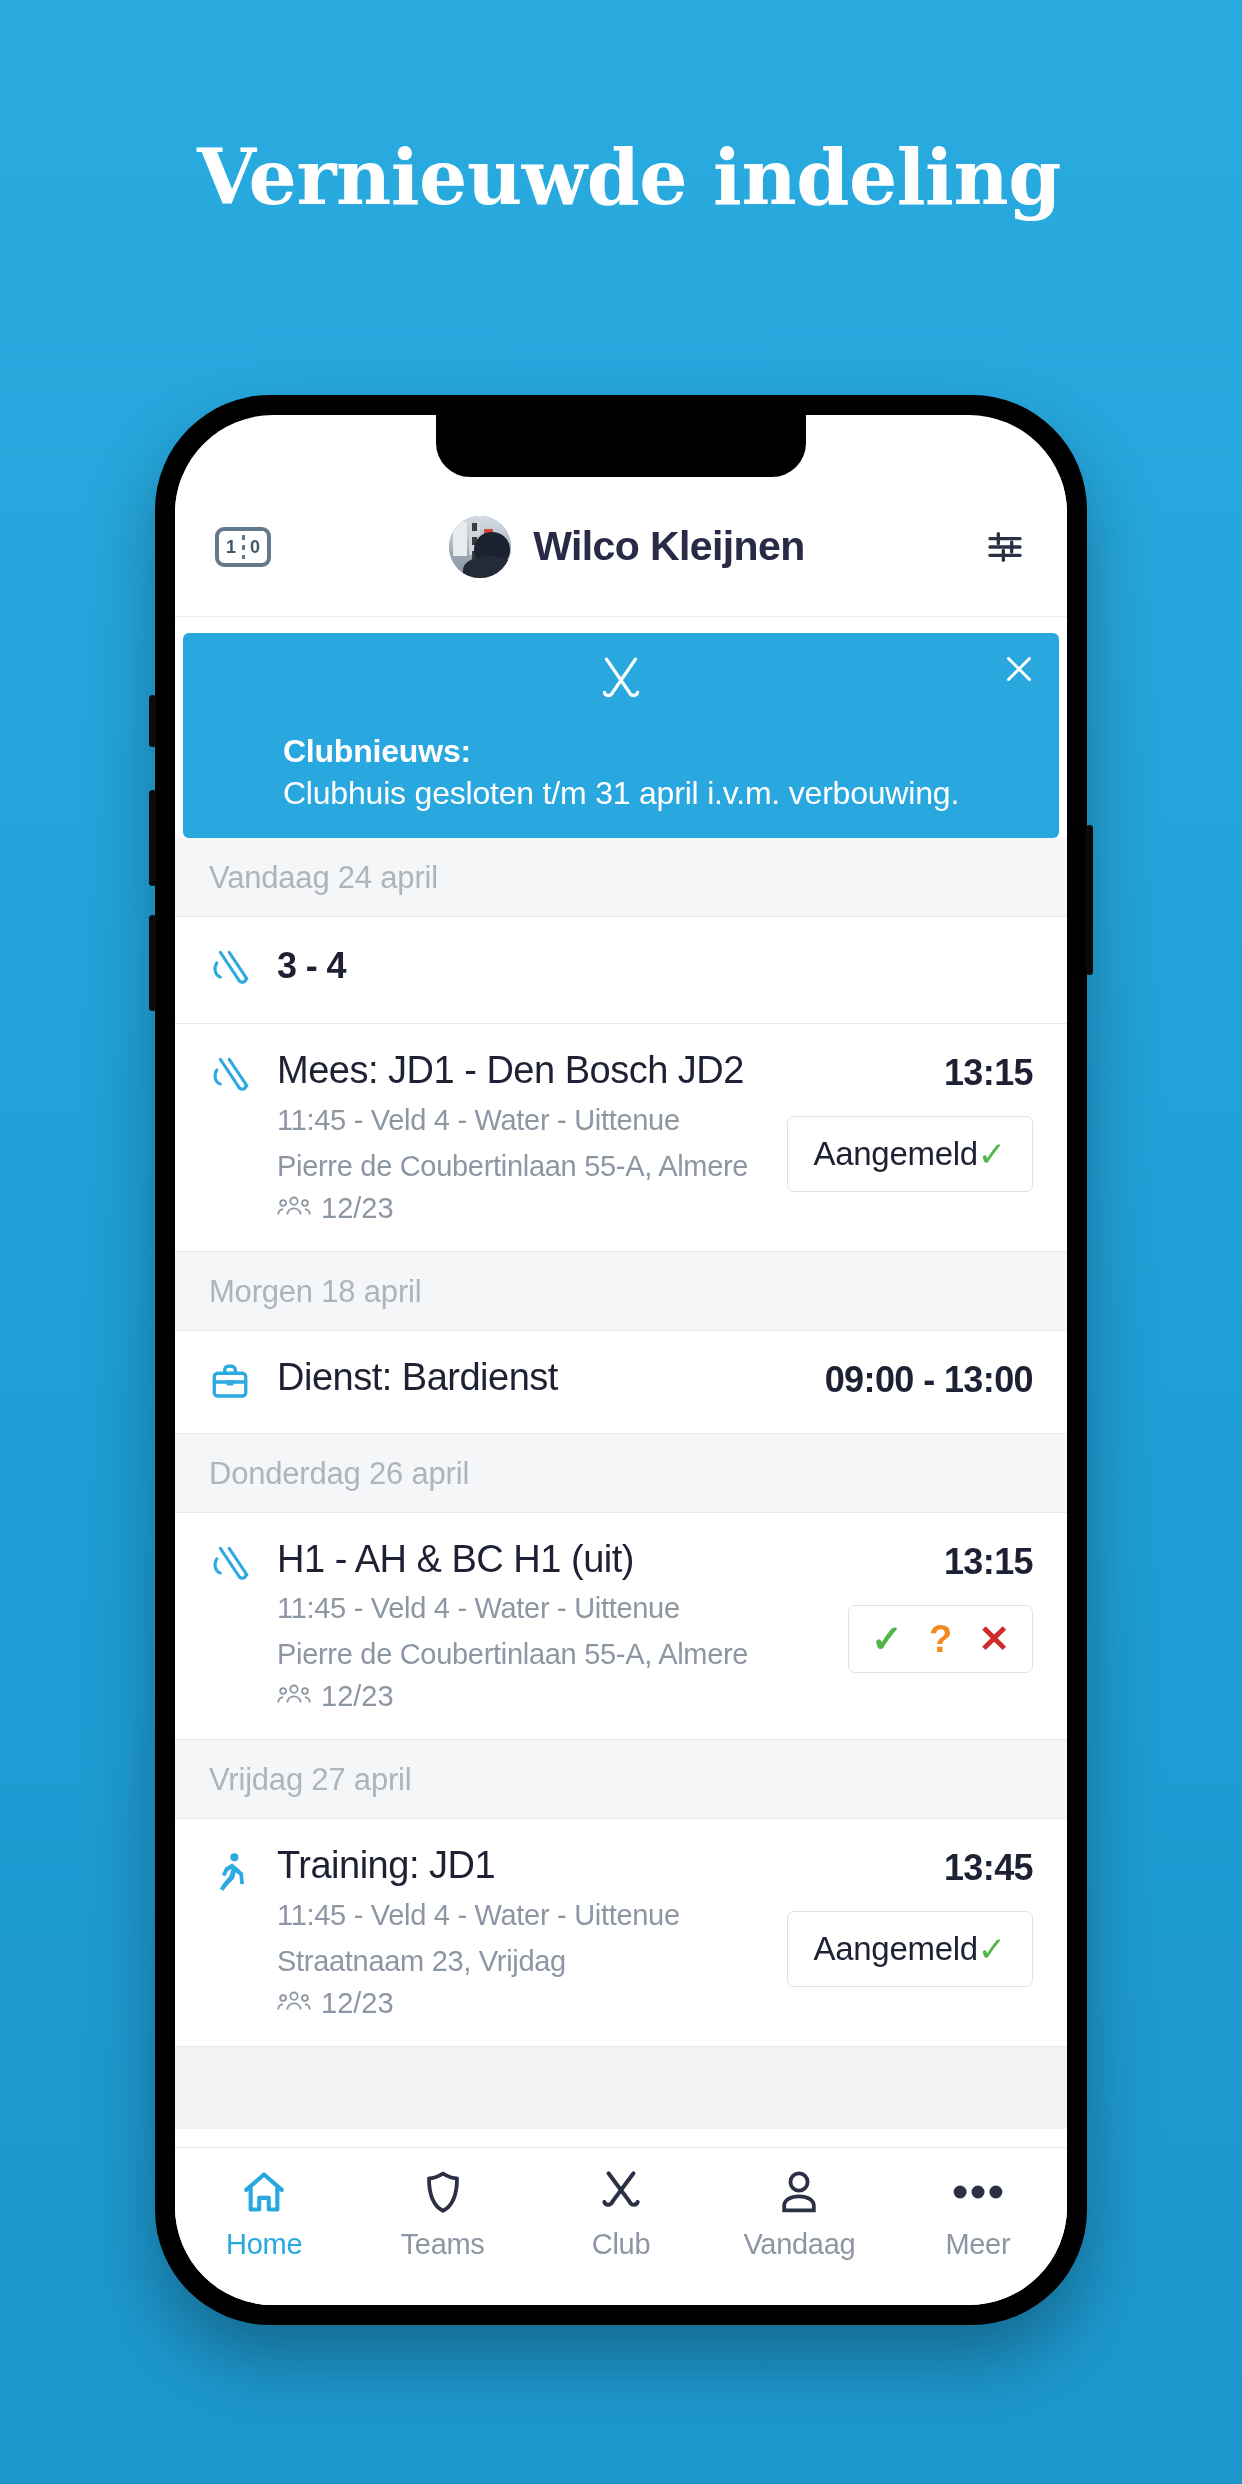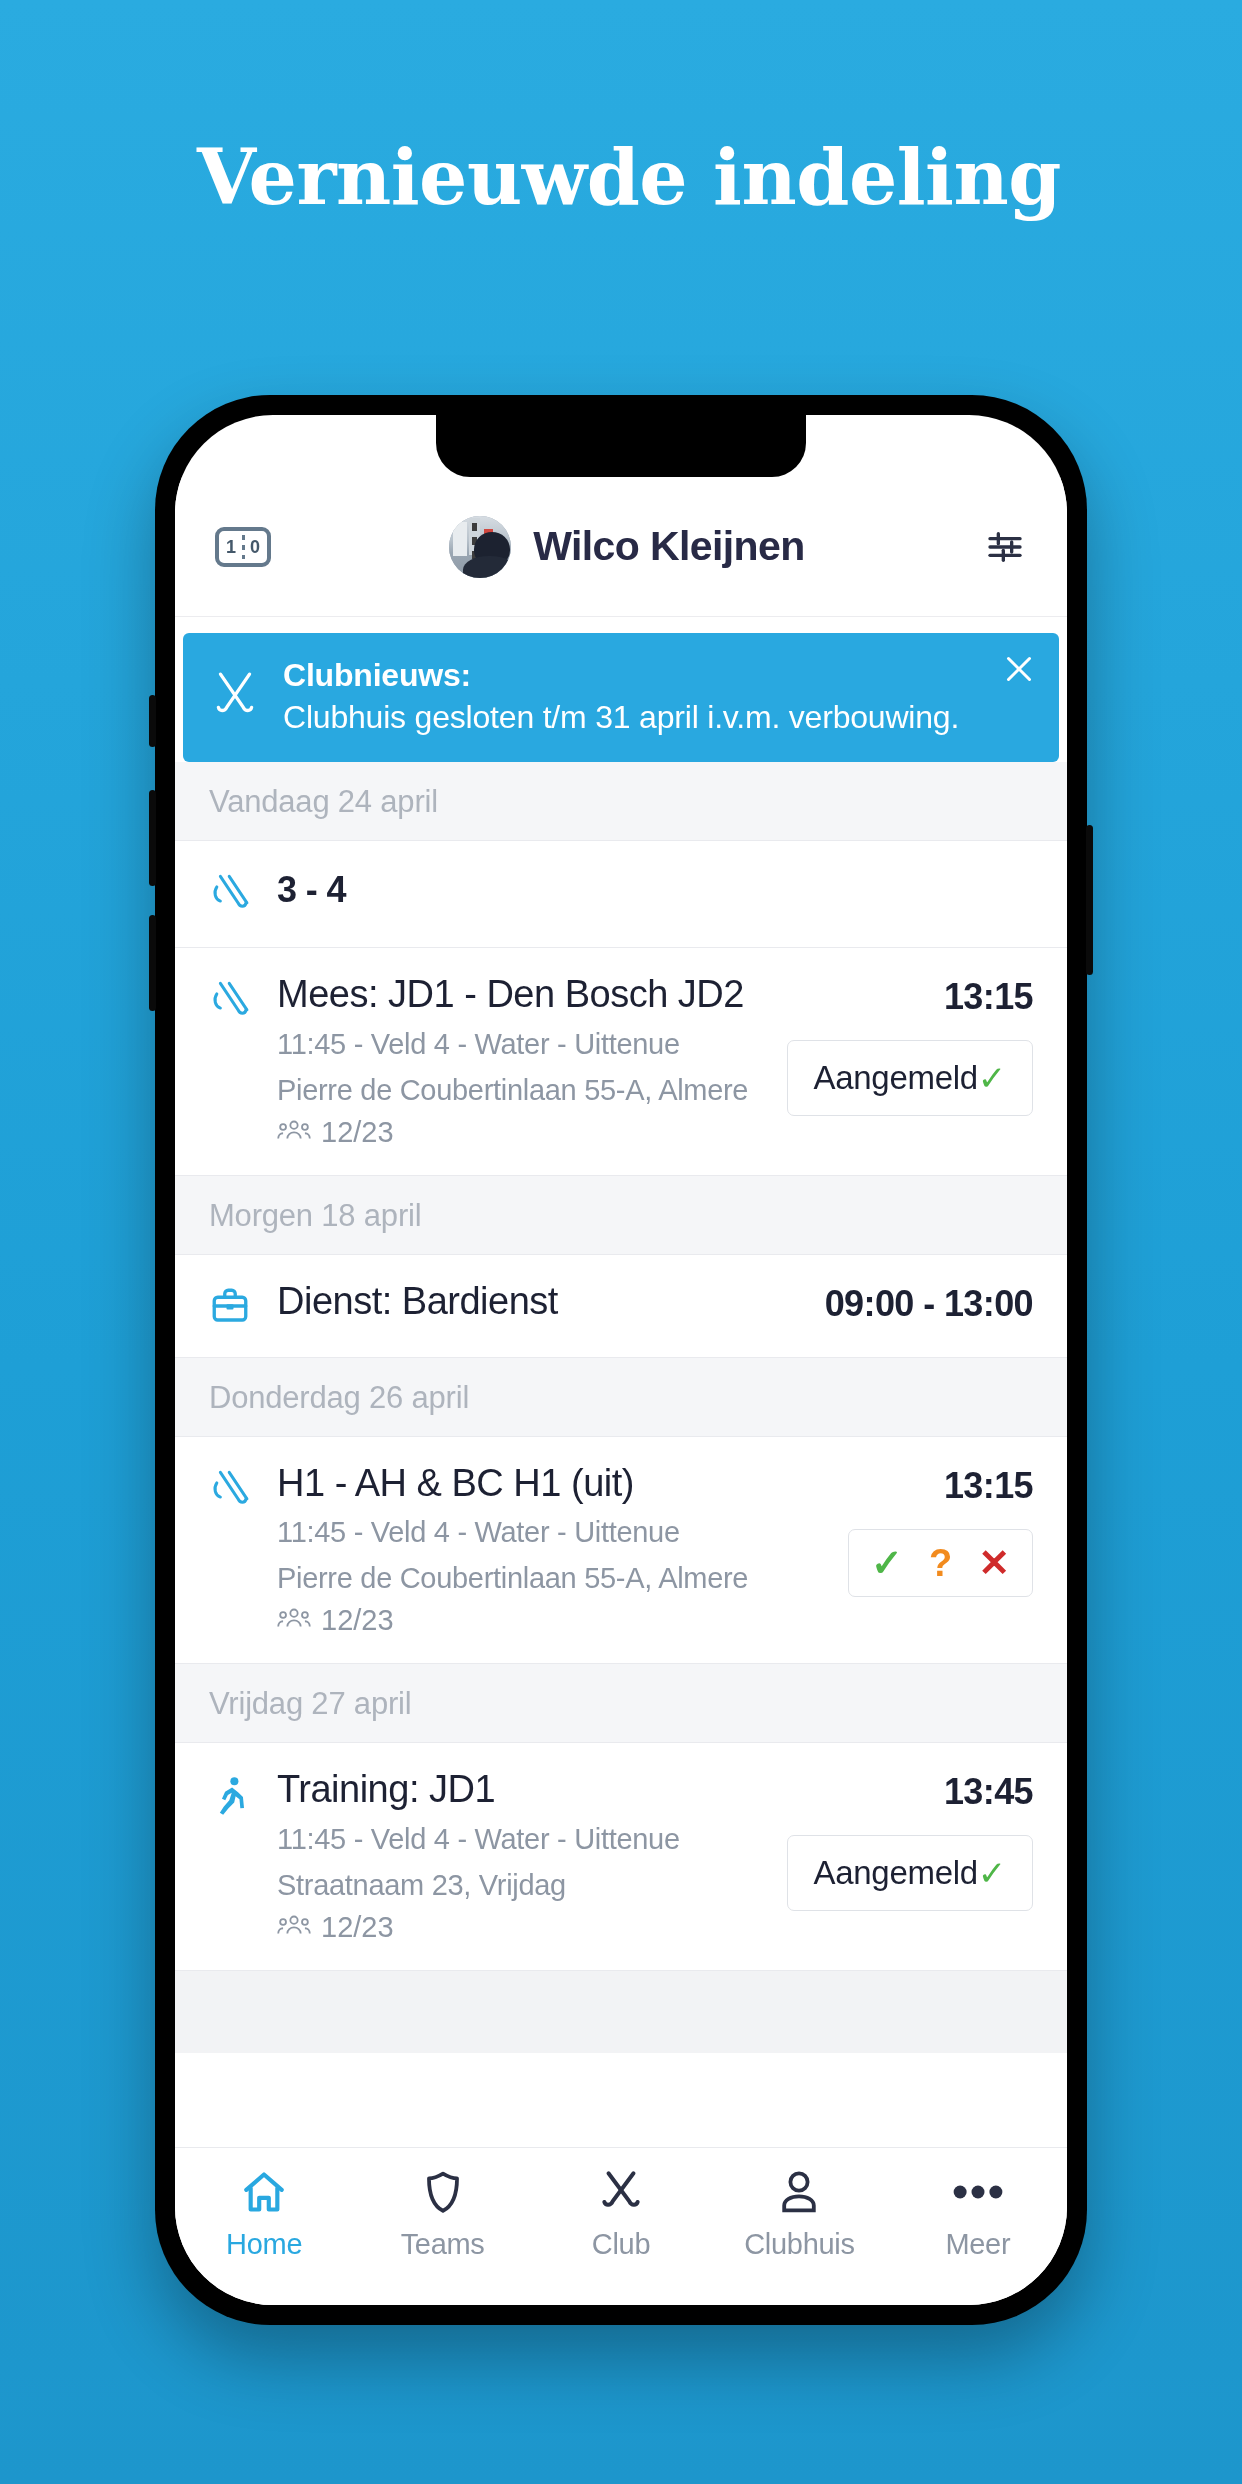--- a/index.html
+++ b/index.html
@@ -150,20 +150,21 @@
   .banner {
     margin: 16px 8px 0 8px;
     background: #29a8e0;
     border-radius: 6px;
     padding: 22px 26px 24px 26px;
     display: flex;
     align-items: center;
     gap: 22px;
     position: relative;
     min-height: 112px;
+    flex-direction: column;
   }
   .banner-icon { width: 52px; height: 54px; flex: none; }
   .banner-text { color: #ffffff; line-height: 1.30; }
   .banner-title { font-size: 32px; font-weight: 700; letter-spacing: -0.2px; }
   .banner-msg { font-size: 32px; font-weight: 400; letter-spacing: -0.2px; }
   .banner-close {
     position: absolute;
     top: 18px; right: 22px;
     width: 36px; height: 36px;
     color: #ffffff;
@@ -487,21 +488,21 @@
           </div>
           <div class="tab-lbl">Club</div>
         </div>
         <div class="tab">
           <div class="tab-ico">
             <svg viewBox="0 0 24 24" width="48" height="50" fill="none" stroke="#2b3044" stroke-width="1.9" stroke-linecap="round">
               <circle cx="12" cy="7" r="4.3"></circle>
               <path d="M4.6 21.2v-2.4c0-2.7 3.3-4.6 7.4-4.6s7.4 1.9 7.4 4.6v2.4Z"></path>
             </svg>
           </div>
-          <div class="tab-lbl">Clubhuis</div>
+          <div class="tab-lbl">Vandaag</div>
         </div>
         <div class="tab">
           <div class="tab-ico">
             <svg viewBox="0 0 32 10" width="52" height="18" fill="#2b3044">
               <circle cx="5" cy="5" r="4"></circle>
               <circle cx="16" cy="5" r="4"></circle>
               <circle cx="27" cy="5" r="4"></circle>
             </svg>
           </div>
           <div class="tab-lbl">Meer</div>

